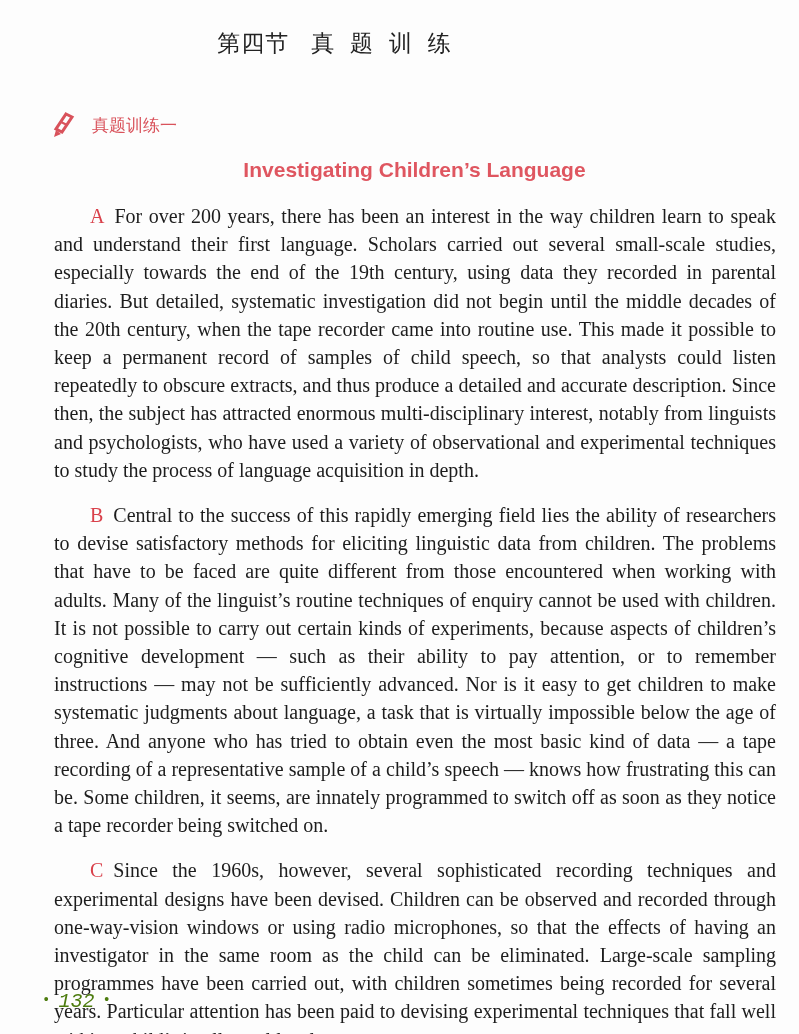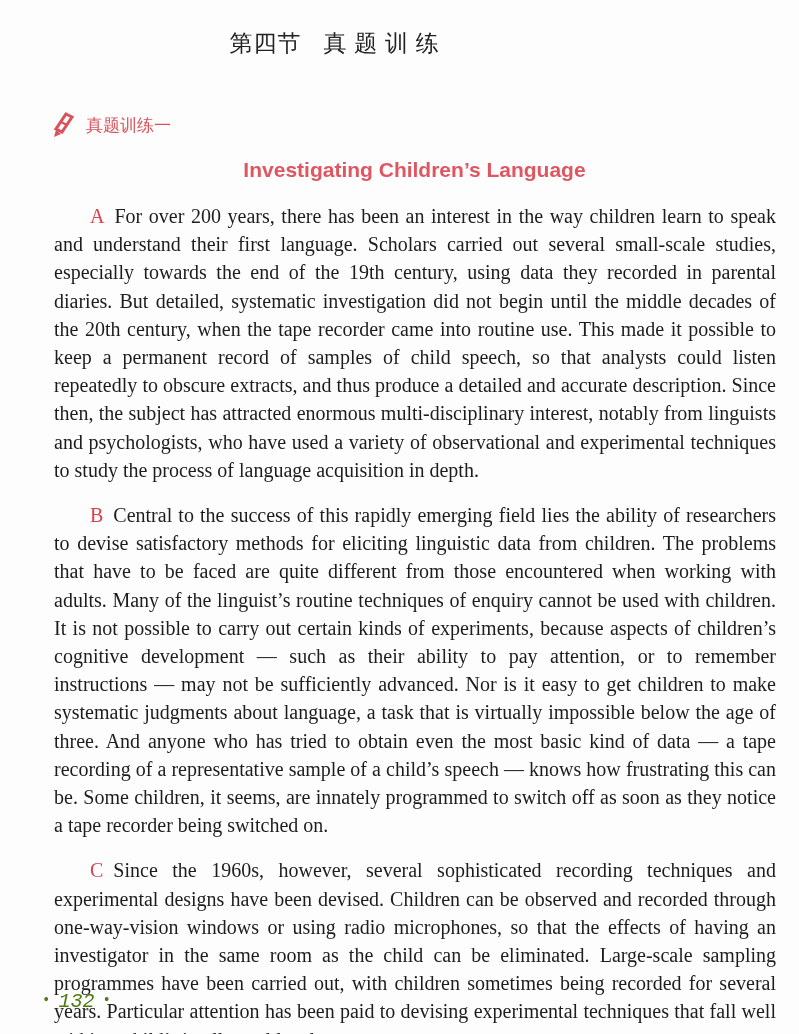--- a/index.html
+++ b/index.html
@@ -1,22 +1,22 @@
 <!DOCTYPE html>
 <html><head>
 <meta charset="utf-8">
 <style>
   html, body { margin: 0; padding: 0; background: #ffffff; }
   body { width: 799px; height: 1034px; position: relative; overflow: hidden; font-family: "Liberation Serif", serif; color: #1d1d1d; }
   .page { position: absolute; left: 0; top: 0; width: 799px; height: 1034px; background: #fdfdfd; }
-  .section-title { position: absolute; top: 28px; left: 0; width: 669px; text-align: center; font-family: Liberation Serif, serif; font-size: 23px; color: #222; letter-spacing: 1px; }
+  .section-title { position: absolute; top: 28px; left: 0; width: 669px; text-align: center; font-family: Liberation Mono, monospace; font-size: 23px; color: #222; letter-spacing: 1px; }
   .section-title .gap { display: inline-block; width: 22px; }
   .subheading { position: absolute; left: 52px; top: 112px; display: flex; align-items: center; }
   .subheading svg { width: 24px; height: 26px; }
-  .subheading span { font-family: "DejaVu Sans", sans-serif; font-size: 17px; color: #d9525b; margin-left: 10px; }
+  .subheading span { font-family: "DejaVu Sans", sans-serif; font-size: 17px; color: #d9525b; margin-left: 16px; }
   .article-title { position: absolute; top: 158px; left: 0; width: 829px; text-align: center; font-family: "Liberation Sans", sans-serif; font-weight: bold; font-size: 21px; color: #df5660; }
   .body-text { position: absolute; left: 54px; top: 202px; width: 722px; font-size: 20px; line-height: 28.2px; text-align: justify; }
   .para { margin: 0; text-indent: 36px; }
   .para + .para { margin-top: 17px; }
   .letter { color: #d9414b; font-family: "Liberation Serif", serif; margin-right: 10px; }
   .page-num { position: absolute; left: 34px; top: 990px; font-family: Liberation Mono, monospace; font-size: 20px; font-style: italic; color: #4d7c0f; }
   .page-num .dot { font-style: normal; font-size: 14px; margin: 0 8px; vertical-align: 3px; }
 </style>
 </head>
 <body>

